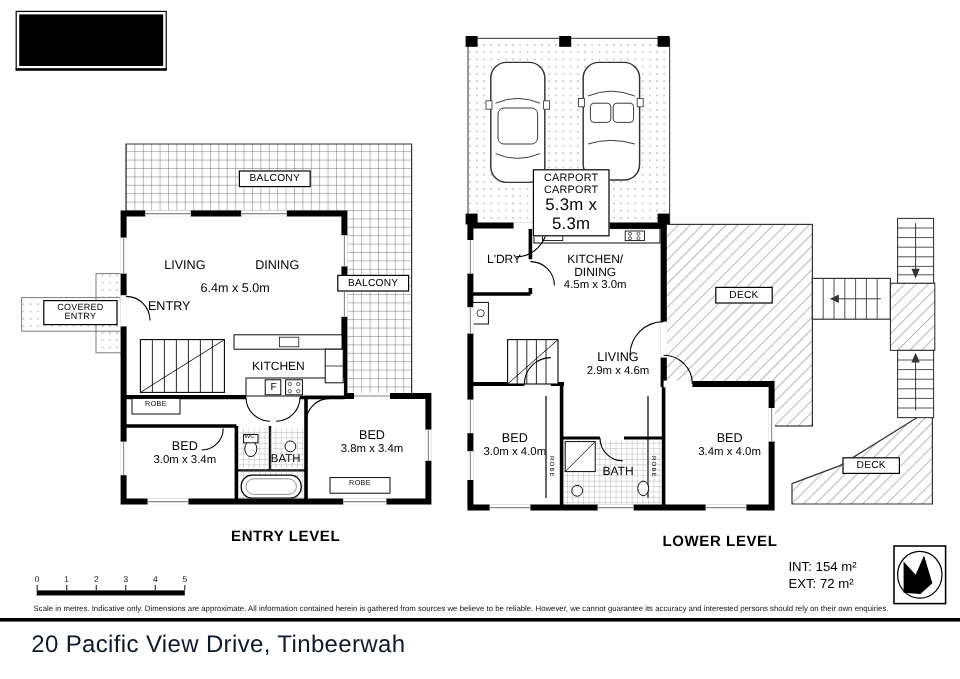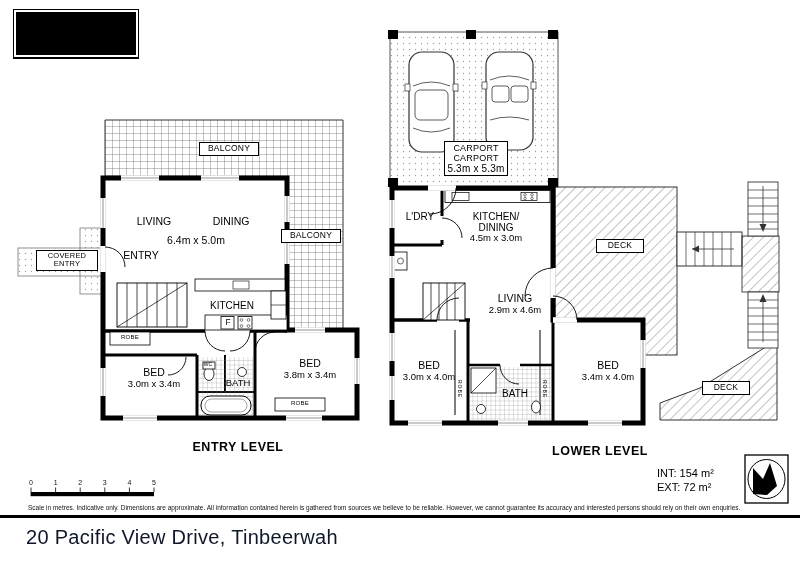--- a/index.html
+++ b/index.html
@@ -274,21 +274,21 @@
   <div class="lbl" style="left:199px;top:362px;width:18px;font-size:5px">WC</div>
   <div class="lbl sm" style="left:219px;top:378px;width:38px">BATH</div>
   <div class="lbl" style="left:282px;top:358px;width:56px">BED</div>
   <div class="lbl sm" style="left:276px;top:370px;width:68px">3.8m x 3.4m</div>
   <div class="lbl xs" style="left:284px;top:400px;width:32px">ROBE</div>
   <div class="lbl title" style="left:170px;top:440px;width:136px">ENTRY LEVEL</div>
 
   <div class="lbl boxed" style="left:444px;top:141px;width:58px;font-size:9px">
     <span style="display:block">CARPORT</span>
     <span style="display:block">CARPORT</span>
-    <span style="display:block;font-size:10px">5.3m x 5.3m</span>
+    <span style="display:block;font-size:14px">5.3m x 5.3m</span>
   </div>
   <div class="lbl" style="left:392px;top:211px;width:56px;font-size:10px">L'DRY</div>
   <div class="lbl" style="left:452px;top:211px;width:88px">
     <span style="display:block;font-size:10px">KITCHEN/</span>
     <span style="display:block;font-size:10px">DINING</span>
     <span style="display:block;font-size:9.5px">4.5m x 3.0m</span>
   </div>
   <div class="lbl boxed" style="left:596px;top:239px;width:42px">DECK</div>
   <div class="lbl" style="left:483px;top:293px;width:64px">LIVING</div>
   <div class="lbl sm" style="left:477px;top:305px;width:76px">2.9m x 4.6m</div>

